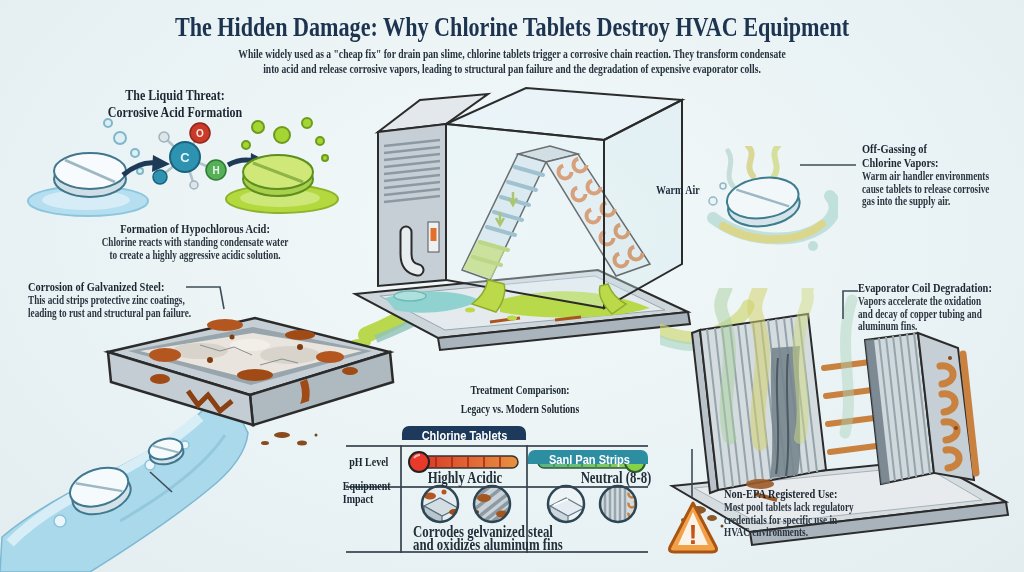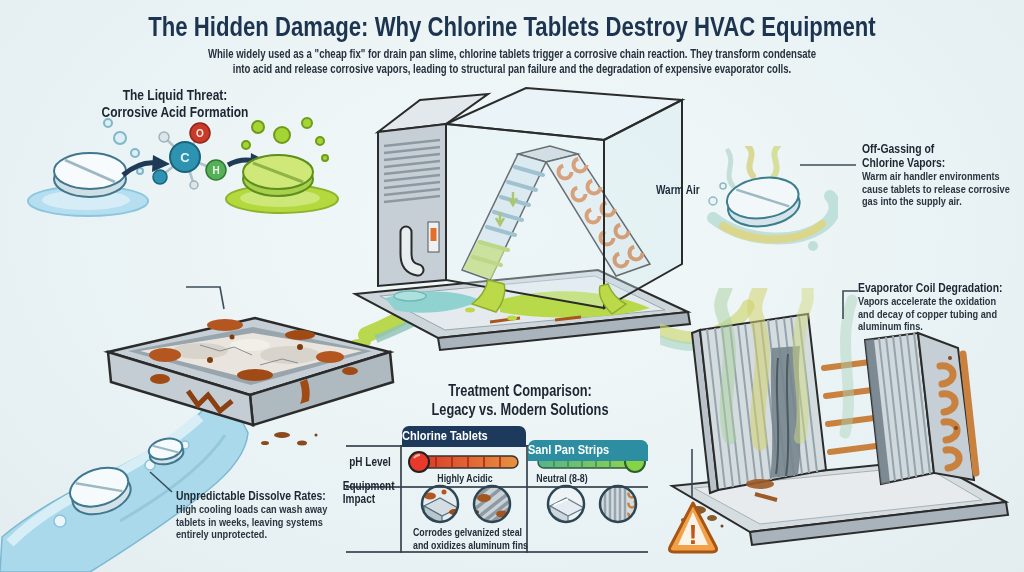--- a/index.html
+++ b/index.html
@@ -2,43 +2,43 @@
 <html><head>
 <meta charset="utf-8">
 <style>
   html,body{margin:0;padding:0;background:#dfe9ec;}
   .canvas{
     position:relative;width:1024px;height:572px;overflow:hidden;
     background:radial-gradient(ellipse at 50% 40%, #f3f9fa 0%, #e9f2f4 60%, #e3edf0 100%);
     font-family:"Liberation Sans", sans-serif;color:#25313c;
   }
   .abs{position:absolute;}
-  .txt{z-index:5;}
+  .txt{z-index:5;font-family:Liberation Serif, serif;}
   .ill{z-index:1;}
   .conn{z-index:4;pointer-events:none;}
   .ctr{text-align:center;}
   .rgt{text-align:left;}
   .ln{display:block;transform:scaleX(0.8);transform-origin:0 0;white-space:nowrap;}
   .ctr .ln{transform-origin:50% 0;}
   .rgt .ln{transform-origin:100% 0;}
   .title{font-size:27px;font-weight:700;color:#1d3450;line-height:30px;}
   .title .ln{transform:scaleX(0.82);}
   .subtitle{font-size:12px;font-weight:600;color:#26323e;line-height:15px;}
   .h2{font-size:15px;font-weight:700;color:#1b2631;line-height:16.5px;}
   .h3{font-size:13px;font-weight:700;color:#1b2631;line-height:14px;}
   .body{font-size:11.5px;font-weight:600;color:#2a3540;line-height:12.5px;}
-  .cmp-title{font-size:16px;font-weight:700;color:#1b2631;line-height:19px;}
-  .pill{height:21px;line-height:19px;border-radius:7px 7px 0 0;color:#fff;
-        font-size:13px;font-weight:700;text-align:left;z-index:5;}
+  .cmp-title{font-size:12px;font-weight:700;color:#1b2631;line-height:19px;}
+  .pill{height:14px;line-height:19px;border-radius:7px 7px 0 0;color:#fff;
+        font-size:13px;font-weight:700;text-align:right;z-index:5;}
   .pill .ln{transform:scaleX(0.85);line-height:19px;}
   .pill-chlorine{background:#1d3a5c;}
   .pill-strips{background:#2e8ea1;}
   .gridline{background:#35424c;opacity:0.85;z-index:3;}
   .rowlab{font-size:12.5px;font-weight:700;color:#1b2631;line-height:13px;}
-  .cap{font-size:11px;font-weight:600;color:#222e38;line-height:12.5px;}
+  .cap{font-size:16px;font-weight:600;color:#222e38;line-height:12.5px;}
   .warmair{font-size:12.5px;font-weight:700;color:#1c2b3a;}
 </style>
 </head>
 <body>
 
 <div class="canvas">
 
   <div class="abs txt ctr title" style="left:0;top:12px;width:1024px;">
     <span class="ln">The Hidden Damage: Why Chlorine Tablets Destroy HVAC Equipment</span>
   </div>
@@ -97,21 +97,31 @@
       <line x1="233" y1="50" x2="283" y2="69" stroke="#8fb548" stroke-width="3"></line>
       <circle cx="238" cy="14" r="6" fill="#a5d435" stroke="#6d9b1a" stroke-width="2"></circle>
       <circle cx="262" cy="22" r="8" fill="#a5d435" stroke="#6d9b1a" stroke-width="2"></circle>
       <circle cx="287" cy="10" r="5" fill="#a5d435" stroke="#6d9b1a" stroke-width="2"></circle>
       <circle cx="300" cy="28" r="4" fill="#a5d435" stroke="#6d9b1a" stroke-width="2"></circle>
       <circle cx="226" cy="32" r="4" fill="#a5d435" stroke="#6d9b1a" stroke-width="2"></circle>
       <circle cx="305" cy="45" r="3" fill="#a5d435" stroke="#6d9b1a" stroke-width="2"></circle>
     </g>
   </svg>
 
-
+  <div class="abs txt ctr" style="left:40px;top:222px;width:310px;">
+    <span class="ln h3">Formation of Hypochlorous Acid:</span>
+    <span class="ln body">Chlorine reacts with standing condensate water</span>
+    <span class="ln body">to create a highly aggressive acidic solution.</span>
+  </div>
+
+  <div class="abs txt" style="left:28px;top:280px;width:190px;">
+    <span class="ln h3">Corrosion of Galvanized Steel:</span>
+    <span class="ln body">This acid strips protective zinc coatings,</span>
+    <span class="ln body">leading to rust and structural pan failure.</span>
+  </div>
 
   <svg class="abs ill" style="left:0;top:285px;" width="430" height="287" viewBox="0 0 430 287">
 
     <path d="M428,18 C408,30 390,40 366,50" stroke="#b9d84e" stroke-width="16" fill="none" stroke-linecap="round"></path>
     <path d="M428,30 C410,40 396,46 376,54" stroke="#8fc3b9" stroke-width="8" fill="none" opacity="0.8"></path>
     <ellipse cx="360" cy="58" rx="11" ry="4" fill="#b9d84e"></ellipse>
 
     <g>
       <path d="M210,118 C180,150 140,172 100,192 C65,209 30,228 2,252 L0,287 L90,287
                C130,262 175,232 208,205 C232,186 246,168 248,148 L238,128 Z" fill="#a9d9ea" stroke="#7db8d2" stroke-width="1.5"></path>
@@ -157,26 +167,20 @@
       <ellipse cx="100" cy="202" rx="30" ry="18" fill="#f5fafc" stroke="#3f7890" stroke-width="2"></ellipse>
       <line x1="79" y1="191" x2="121" y2="213" stroke="#9db8c2" stroke-width="2.5"></line>
     </g>
     <g transform="rotate(-12 166 166)">
       <ellipse cx="166" cy="169" rx="17" ry="10" fill="#d3e2e9" stroke="#3f7890" stroke-width="2"></ellipse>
       <ellipse cx="166" cy="164" rx="17" ry="10" fill="#f5fafc" stroke="#3f7890" stroke-width="2"></ellipse>
       <line x1="154" y1="158" x2="178" y2="170" stroke="#9db8c2" stroke-width="2"></line>
     </g>
   </svg>
 
-  <div class="abs txt" style="left:176px;top:489px;width:175px;">
-    <span class="ln h3">Unpredictable Dissolve Rates:</span>
-    <span class="ln body">High cooling loads can wash away</span>
-    <span class="ln body">tablets in weeks, leaving systems</span>
-    <span class="ln body">entirely unprotected.</span>
-  </div>
 
   <svg class="abs ill" style="left:350px;top:72px;" width="345" height="280" viewBox="0 0 345 280">
 
     <g>
       <polygon points="5,222 248,198 338,240 88,266" fill="#cdd6db" stroke="#2b2b2b" stroke-width="2"></polygon>
       <polygon points="30,224 245,204 315,238 95,258" fill="#e4eaee" stroke="#9aa6ae" stroke-width="1"></polygon>
       <path d="M35,226 C70,216 110,218 130,228 C110,240 70,244 45,238 Z" fill="#8fd2d0"></path>
       <path d="M150,228 C190,216 250,214 300,236 C260,248 190,248 150,240 Z" fill="#b8da4a"></path>
       <path d="M140,250 l30,-4 M205,248 l26,-3" stroke="#a8561e" stroke-width="3" fill="none"></path>
       <polygon points="88,266 338,240 340,252 90,278" fill="#aab4bc" stroke="#2b2b2b" stroke-width="2"></polygon>
@@ -322,40 +326,46 @@
       <circle cx="62" cy="238" r="1.5" fill="#6f4518"></circle>
     </g>
   </svg>
 
   <svg class="abs ill" style="left:666px;top:497px;" width="54" height="60" viewBox="0 0 54 60">
     <path d="M27,6 L50,50 Q52,55 46,55 L8,55 Q2,55 4,50 Z" fill="#f2a149" stroke="#a85413" stroke-width="3" stroke-linejoin="round"></path>
     <path d="M27,15 L42,48 L12,48 Z" fill="#faf3e8"></path>
     <text x="27" y="47" text-anchor="middle" font-size="27" font-weight="bold" fill="#c2561a">!</text>
   </svg>
 
+  <div class="abs txt" style="left:724px;top:487px;width:175px;">
+    <span class="ln h3">Non-EPA Registered Use:</span>
+    <span class="ln body">Most pool tablets lack regulatory</span>
+    <span class="ln body">credentials for specific use in</span>
+    <span class="ln body">HVAC environments.</span>
+  </div>
 
   <svg class="abs conn" style="left:0;top:0;" width="1024" height="572" viewBox="0 0 1024 572">
     <g stroke="#3d4c58" stroke-width="1.6" fill="none">
       <path d="M186,287 L220,287 L224,309"></path>
       <path d="M800,165 L856,165"></path>
       <path d="M858,291 L843,291 L843,319"></path>
       <path d="M692,449 L692,497"></path>
       <path d="M172,492 L150,472"></path>
     </g>
   </svg>
 
   <div class="abs txt ctr cmp-title" style="left:380px;top:381px;width:280px;">
     <span class="ln">Treatment Comparison:</span>
     <span class="ln">Legacy vs. Modern Solutions</span>
   </div>
 
   <div class="abs pill pill-chlorine" style="left:402px;top:426px;width:124px;">
     <span class="ln">Chlorine Tablets</span>
   </div>
-  <div class="abs pill pill-strips" style="left:528px;top:440px;width:120px;">
+  <div class="abs pill pill-strips" style="left:528px;top:450px;width:120px;">
     <span class="ln">Sanl Pan Strips</span>
   </div>
 
   <div class="abs gridline" style="left:346px;top:445px;width:302px;height:2px;"></div>
   <div class="abs gridline" style="left:346px;top:486px;width:302px;height:2px;"></div>
   <div class="abs gridline" style="left:346px;top:551px;width:302px;height:2px;"></div>
   <div class="abs gridline" style="left:400px;top:445px;width:2px;height:108px;"></div>
   <div class="abs gridline" style="left:526px;top:445px;width:2px;height:108px;"></div>
 
   <div class="abs txt rgt rowlab" style="left:338px;top:456px;width:56px;">
@@ -387,21 +397,21 @@
     </defs>
     <rect x="6" y="5" width="94" height="12" rx="6" fill="url(#g2)" stroke="#2e5b43" stroke-width="1.5"></rect>
     <path d="M22,5 V17 M36,5 V17 M50,5 V17 M64,5 V17 M78,5 V17" stroke="#3e8a55" stroke-width="1.5"></path>
     <circle cx="103" cy="11" r="10" fill="#86d348" stroke="#2c5e2e" stroke-width="2"></circle>
     <path d="M98,7 a7,7 0 0 1 6,-3" stroke="#d2f0b8" stroke-width="2" fill="none"></path>
   </svg>
 
   <div class="abs txt ctr cap" style="left:406px;top:472px;width:118px;">
     <span class="ln">Highly Acidic</span>
   </div>
-  <div class="abs txt ctr cap" style="left:502px;top:472px;width:120px;">
+  <div class="abs txt ctr cap" style="left:556px;top:472px;width:120px;">
     <span class="ln">Neutral (8-8)</span>
   </div>
 
   <svg class="abs ill" style="left:414px;top:484px;" width="104" height="40" viewBox="0 0 104 40">
     <defs>
       <clipPath id="cp1">
           <circle cx="26" cy="20" r="18"></circle>
         </clipPath>
       <clipPath id="cp2">
           <circle cx="78" cy="20" r="18"></circle>

